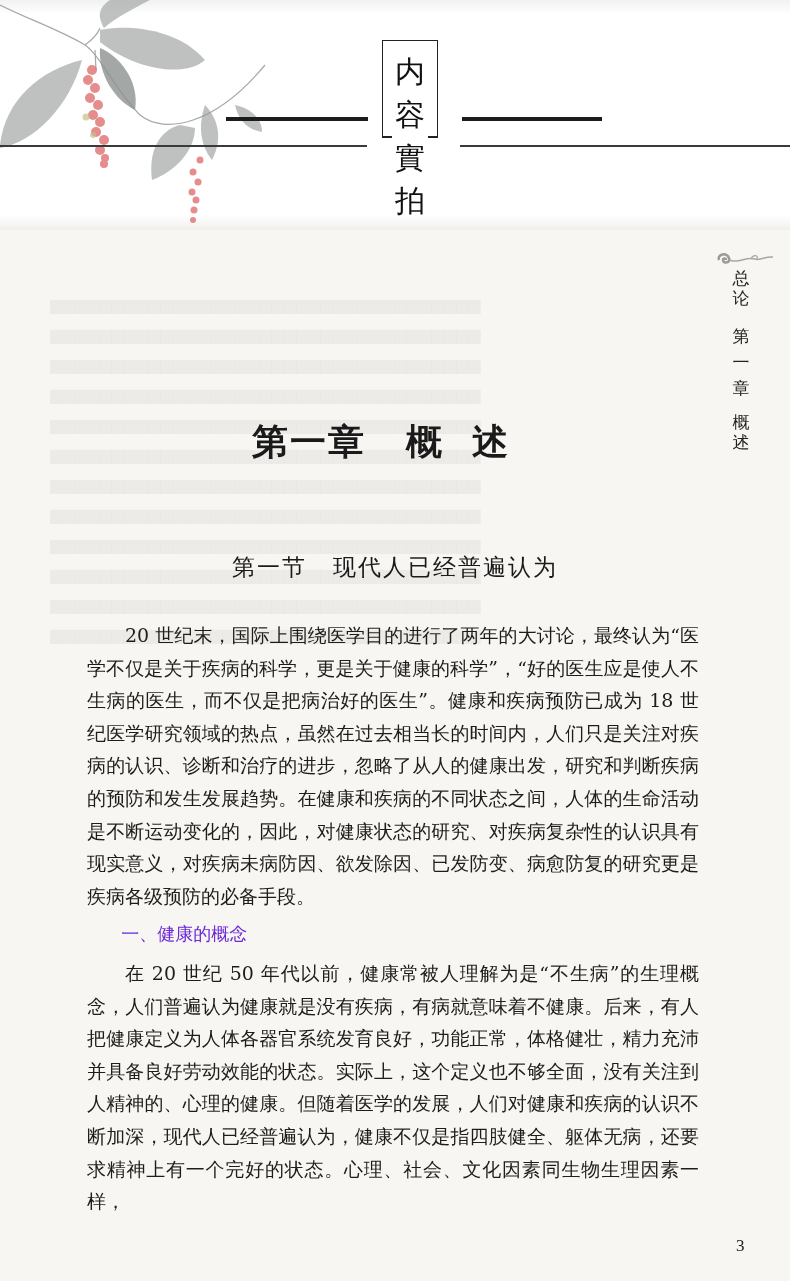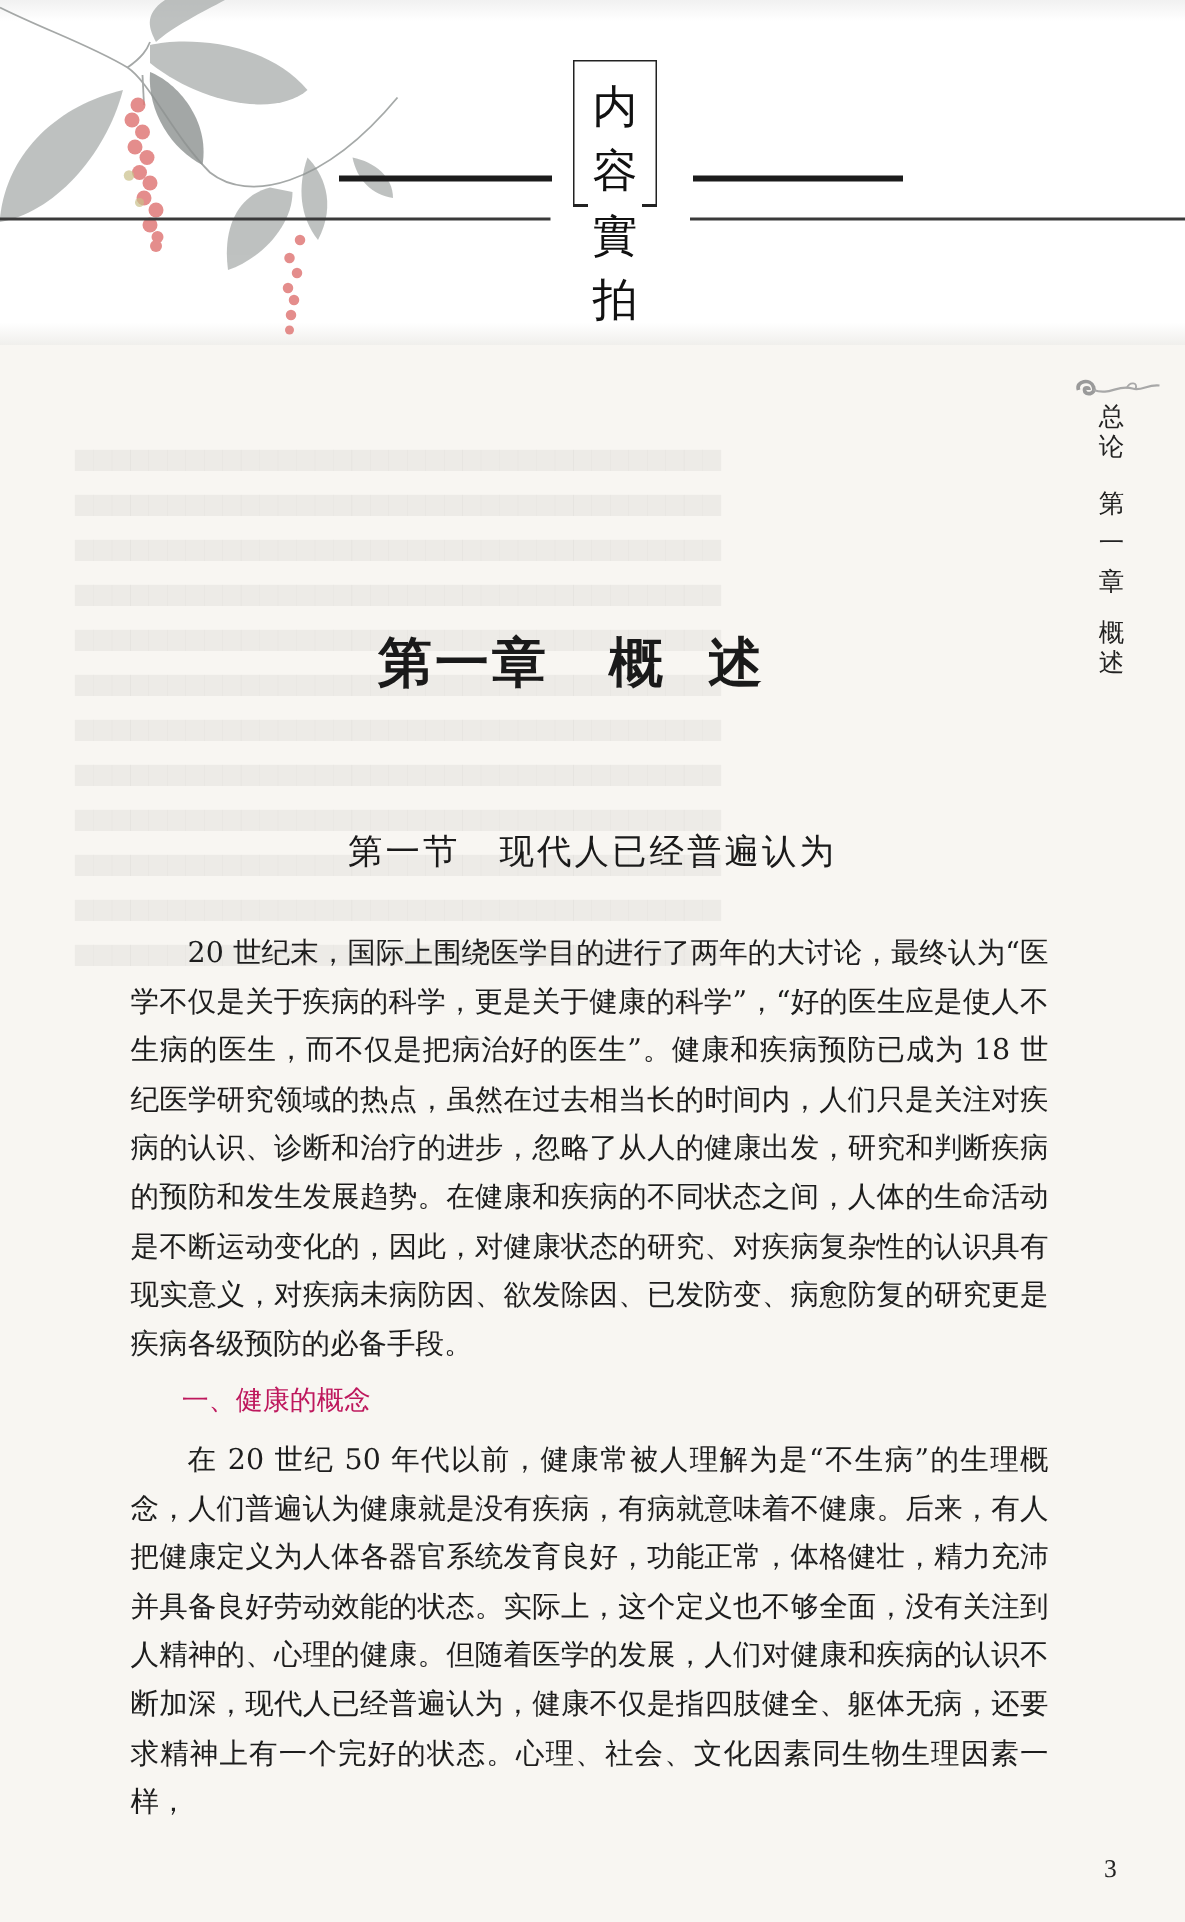--- a/index.html
+++ b/index.html
@@ -18,21 +18,21 @@
   .running-head { position:absolute; left:729px; top:268px; width:24px; font-family:"DejaVu Sans","Liberation Sans",sans-serif; font-size:17px; color:#222; text-align:center; line-height:20px; }
   .running-head .grp { display:block; margin-bottom:12px; }
   .running-head span.ch { display:block; }
   .cloud { position:absolute; left:715px; top:250px; width:62px; height:20px; }
   .chapter-title { position:absolute; left:0; width:790px; top:418px; text-align:center; font-size:36px; font-weight:bold; font-family:"DejaVu Serif",serif; letter-spacing:2px; }
   .chapter-title .gap { display:inline-block; width:40px; }
   .section-title { position:absolute; left:0; width:790px; top:552px; text-align:center; font-size:23px; font-family:"DejaVu Sans",sans-serif; letter-spacing:2px; }
   .section-title .gap { display:inline-block; width:26px; }
   .body-text { position:absolute; left:87px; top:619px; width:612px; font-family:"DejaVu Serif","Liberation Serif",serif; font-size:19px; line-height:32.6px; text-align:justify; color:#1d1d1d; }
   .body-text p { margin:0; text-indent:2em; }
-  .body-text p.sub { text-indent:0; padding-left:0; font-family:"DejaVu Sans",sans-serif; font-size:18px; color:#be185d; margin:6px 0 6px 0; }
+  .body-text p.sub { text-indent:0; padding-left:0; font-family:"DejaVu Sans",sans-serif; font-size:18px; color:#6d28d9; margin:6px 0 6px 0; }
   .page-number { position:absolute; left:736px; top:1236px; font-size:17px; font-family:"Liberation Serif",serif; color:#222; }
 </style>
 </head>
 <body>
 
 <div class="header-band">
   <svg class="deco" viewBox="0 0 290 230">
     <g fill="#a9adac" opacity="0.75">
       <path d="M110 0 C 95 10, 100 20, 104 28 C 115 18, 135 8, 150 0 Z"></path>
       <path d="M100 30 C 120 25, 175 25, 205 60 C 185 78, 135 70, 100 42 Z"></path>

